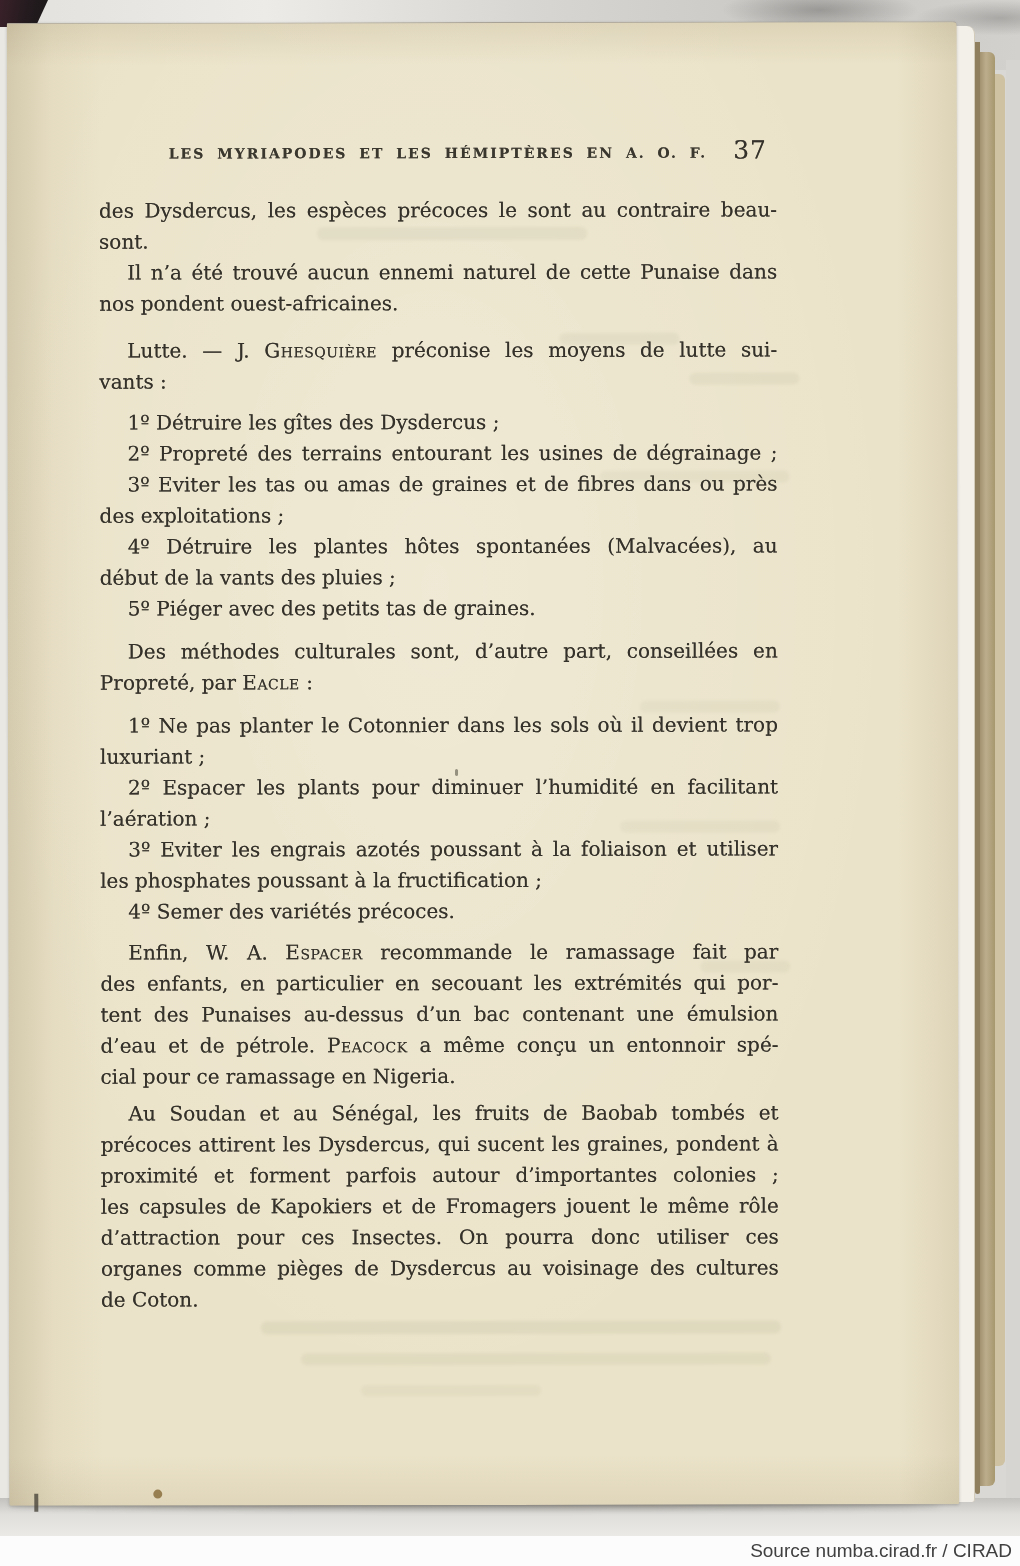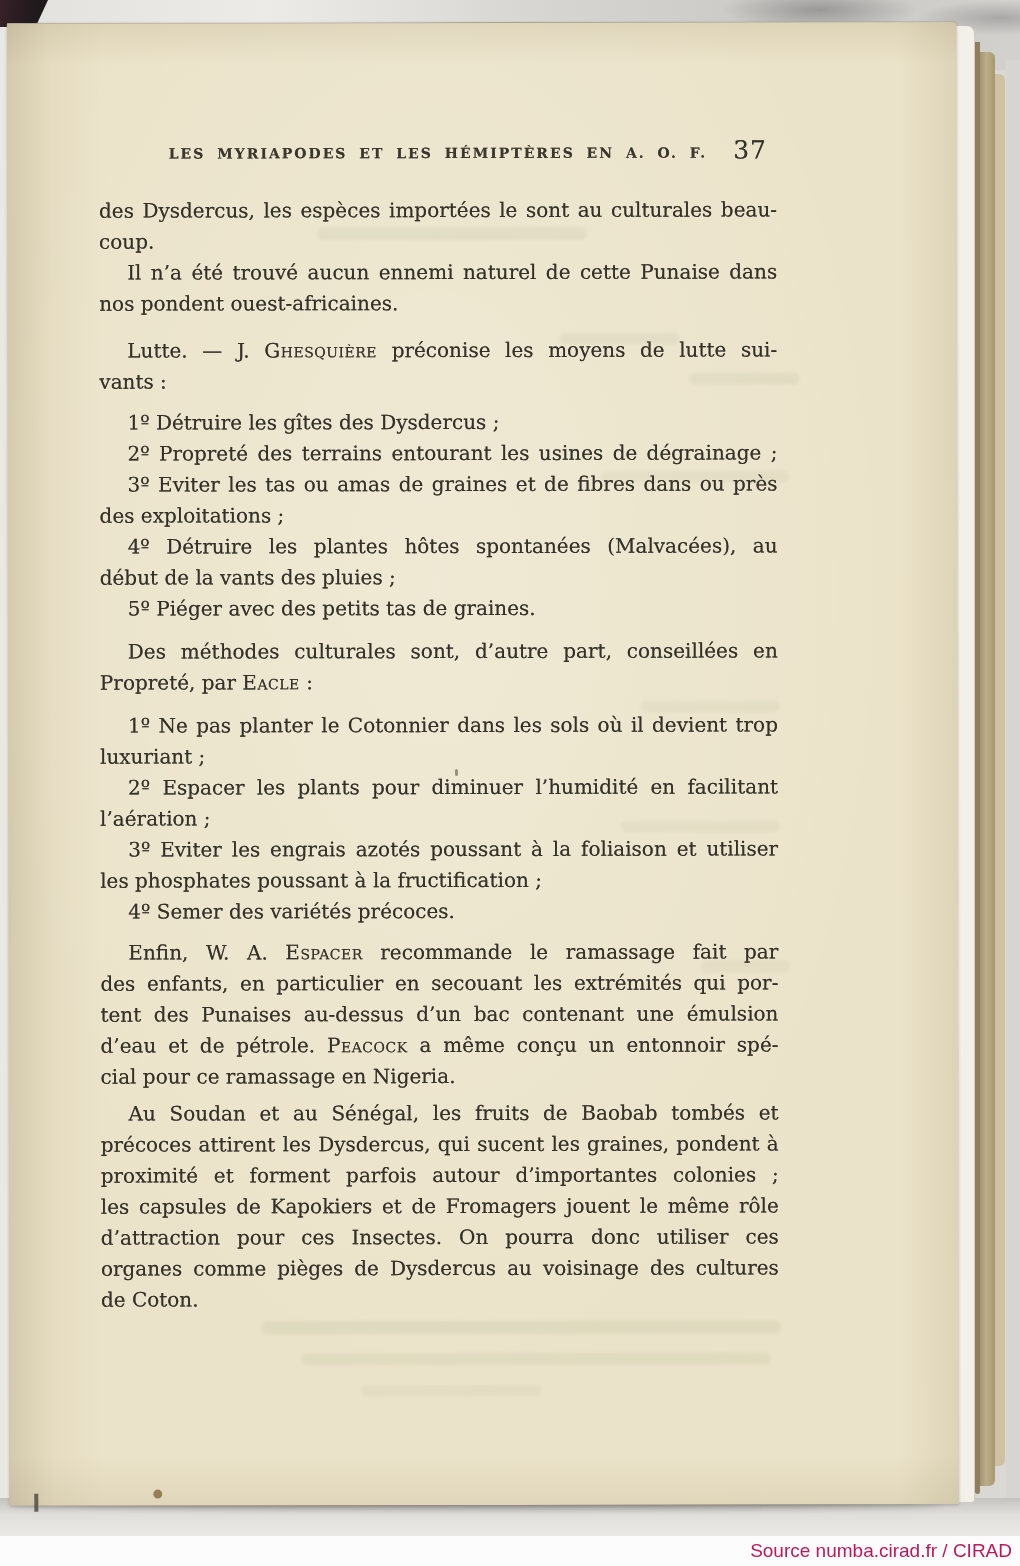--- a/index.html
+++ b/index.html
@@ -75,21 +75,21 @@
   .it{}
   .sc{font-variant:small-caps;letter-spacing:.5px;}
   
   .ghost{position:absolute;background:#6e7a5a;filter:blur(1.6px);border-radius:6px;}
   .speck{position:absolute;}
   
   .credit-bar{position:absolute;left:0;bottom:0;width:1020px;height:30px;background:#fcfcfc;}
   .credit-bar span{
     display:block;text-align:right;padding-right:8px;line-height:30px;
     font-family:"Liberation Sans","DejaVu Sans",sans-serif;
-    font-size:19px;color:#be185d;
+    font-size:19px;color:#404040;
   }
 </style>
 </head>
 <body>
 
 <div class="scene">
   <div class="top-bg"></div>
   <div class="left-strip"></div>
   <div class="right-strip"></div>
   <div class="bottom-bg"></div>
@@ -102,22 +102,22 @@
   <div class="page-bottom-shadow"></div>
 
   <div class="page">
     <div class="page-inner">
       <div class="header">
         <span class="running-title">LES MYRIAPODES ET LES HÉMIPTÈRES EN A. O. F.</span>
         <span class="page-number">37</span>
       </div>
       <div class="body">
           <div class="para" style="margin-top: 0px;">
-            <div class="line just"><span>des </span><span class="it">Dysdercus</span><span>, les espèces importées le sont au culturales beau-</span></div>
-            <div class="line"><span>coup.</span></div>
+            <div class="line just"><span>des </span><span class="it">Dysdercus</span><span>, les espèces précoces le sont au contraire beau-</span></div>
+            <div class="line"><span>sont.</span></div>
           </div>
           <div class="para" style="margin-top: 0px;">
             <div class="line just ind"><span>Il n’a été trouvé aucun ennemi naturel de cette Punaise dans</span></div>
             <div class="line"><span>nos pondent ouest-africaines.</span></div>
           </div>
           <div class="para" style="margin-top: 16px;">
             <div class="line just ind"><span class="it">Lutte.</span><span> — J. </span><span class="sc">Ghesquière</span><span> préconise les moyens de lutte sui-</span></div>
             <div class="line"><span>vants :</span></div>
           </div>
           <div class="para" style="margin-top: 10px;">

